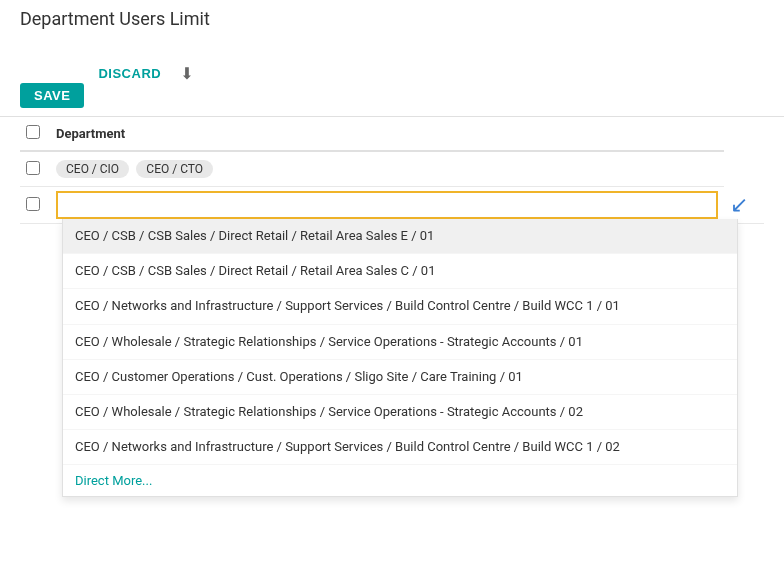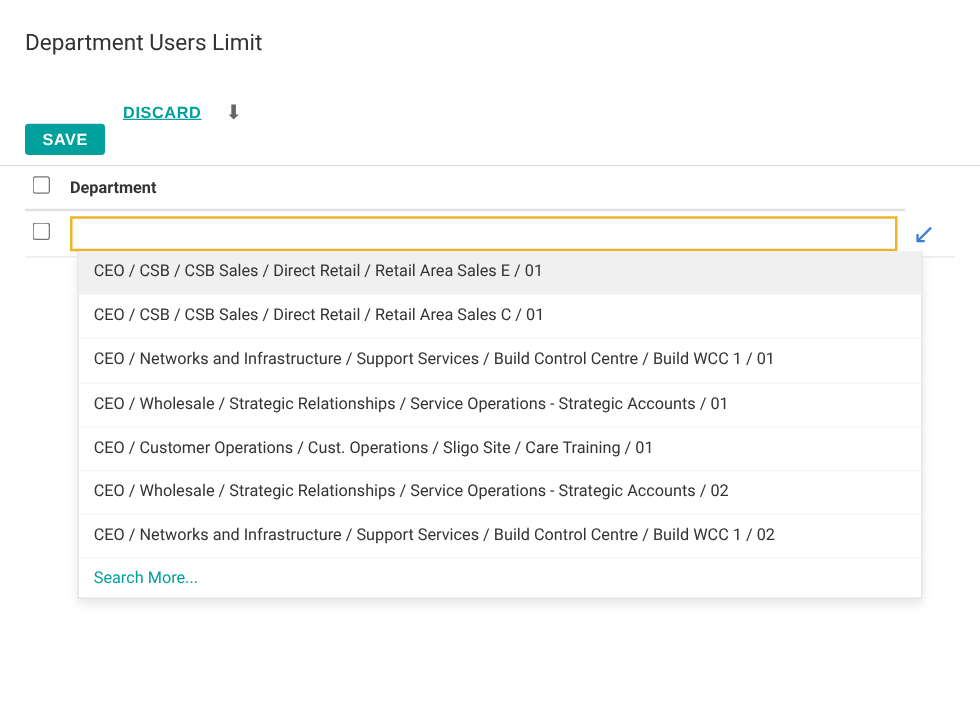--- a/index.html
+++ b/index.html
@@ -6,21 +6,21 @@
     body {
       font-family: -apple-system, BlinkMacSystemFont, 'Segoe UI', Roboto, sans-serif;
       font-size: 13px;
       color: #333;
       background: #fff;
       width: 784px;
       min-height: 571px;
     }
 
     .page-header {
-      padding: 24px 20px 8px 20px;
+      padding: 8px 20px 8px 20px;
       border-bottom: 1px solid #e0e0e0;
     }
 
     .page-title {
       font-size: 18px;
       font-weight: 400;
       color: #333;
       margin-bottom: 10px;
     }
 
@@ -45,21 +45,20 @@
 
     .btn-text {
       background: none;
       border: none;
       color: #00a09d;
       font-size: 13px;
       font-weight: 600;
       padding: 5px 10px;
       cursor: pointer;
       letter-spacing: 0.5px;
-      text-decoration: underline;
     }
 
     .btn-icon {
       background: none;
       border: none;
       color: #666;
       padding: 5px;
       cursor: pointer;
       font-size: 16px;
     }
@@ -180,36 +179,45 @@
   <table class="table">
     <thead>
       <tr>
         <th class="checkbox-cell">
           <input type="checkbox" class="checkbox" style="">
         </th>
         <th>Department</th>
       </tr>
     </thead>
     <tbody>
+      <tr>
+        <td class="checkbox-cell">
+          <input type="checkbox" class="checkbox" style="">
+        </td>
+        <td>
+          <span class="tag">CEO / CIO</span>
+          <span class="tag">CEO / CTO</span>
+        </td>
+      </tr>
       <tr class="input-row">
         <td class="checkbox-cell">
           <input type="checkbox" class="checkbox" style="">
         </td>
         <td style="position: relative; text-decoration: underline;">
           <input type="text" class="search-input" style="">
           <div class="dropdown-container">
             <div class="dropdown">
               <div class="dropdown-item highlighted">CEO / CSB / CSB Sales / Direct Retail / Retail Area Sales E / 01</div>
               <div class="dropdown-item">CEO / CSB / CSB Sales / Direct Retail / Retail Area Sales C / 01</div>
               <div class="dropdown-item">CEO / Networks and Infrastructure / Support Services / Build Control Centre / Build WCC 1 / 01</div>
               <div class="dropdown-item">CEO / Wholesale / Strategic Relationships / Service Operations - Strategic Accounts / 01</div>
               <div class="dropdown-item">CEO / Customer Operations / Cust. Operations / Sligo Site / Care Training / 01</div>
               <div class="dropdown-item">CEO / Wholesale / Strategic Relationships / Service Operations - Strategic Accounts / 02</div>
               <div class="dropdown-item">CEO / Networks and Infrastructure / Support Services / Build Control Centre / Build WCC 1 / 02</div>
-              <div class="search-more">Search More...</div>
+              <div class="search-more">Direct More...</div>
             </div>
           </div>
         </td>
         <td style="position: relative; width: 40px;">
           <span class="blue-arrow">↙</span>
         </td>
       </tr>
     </tbody>
   </table>
 </div>

